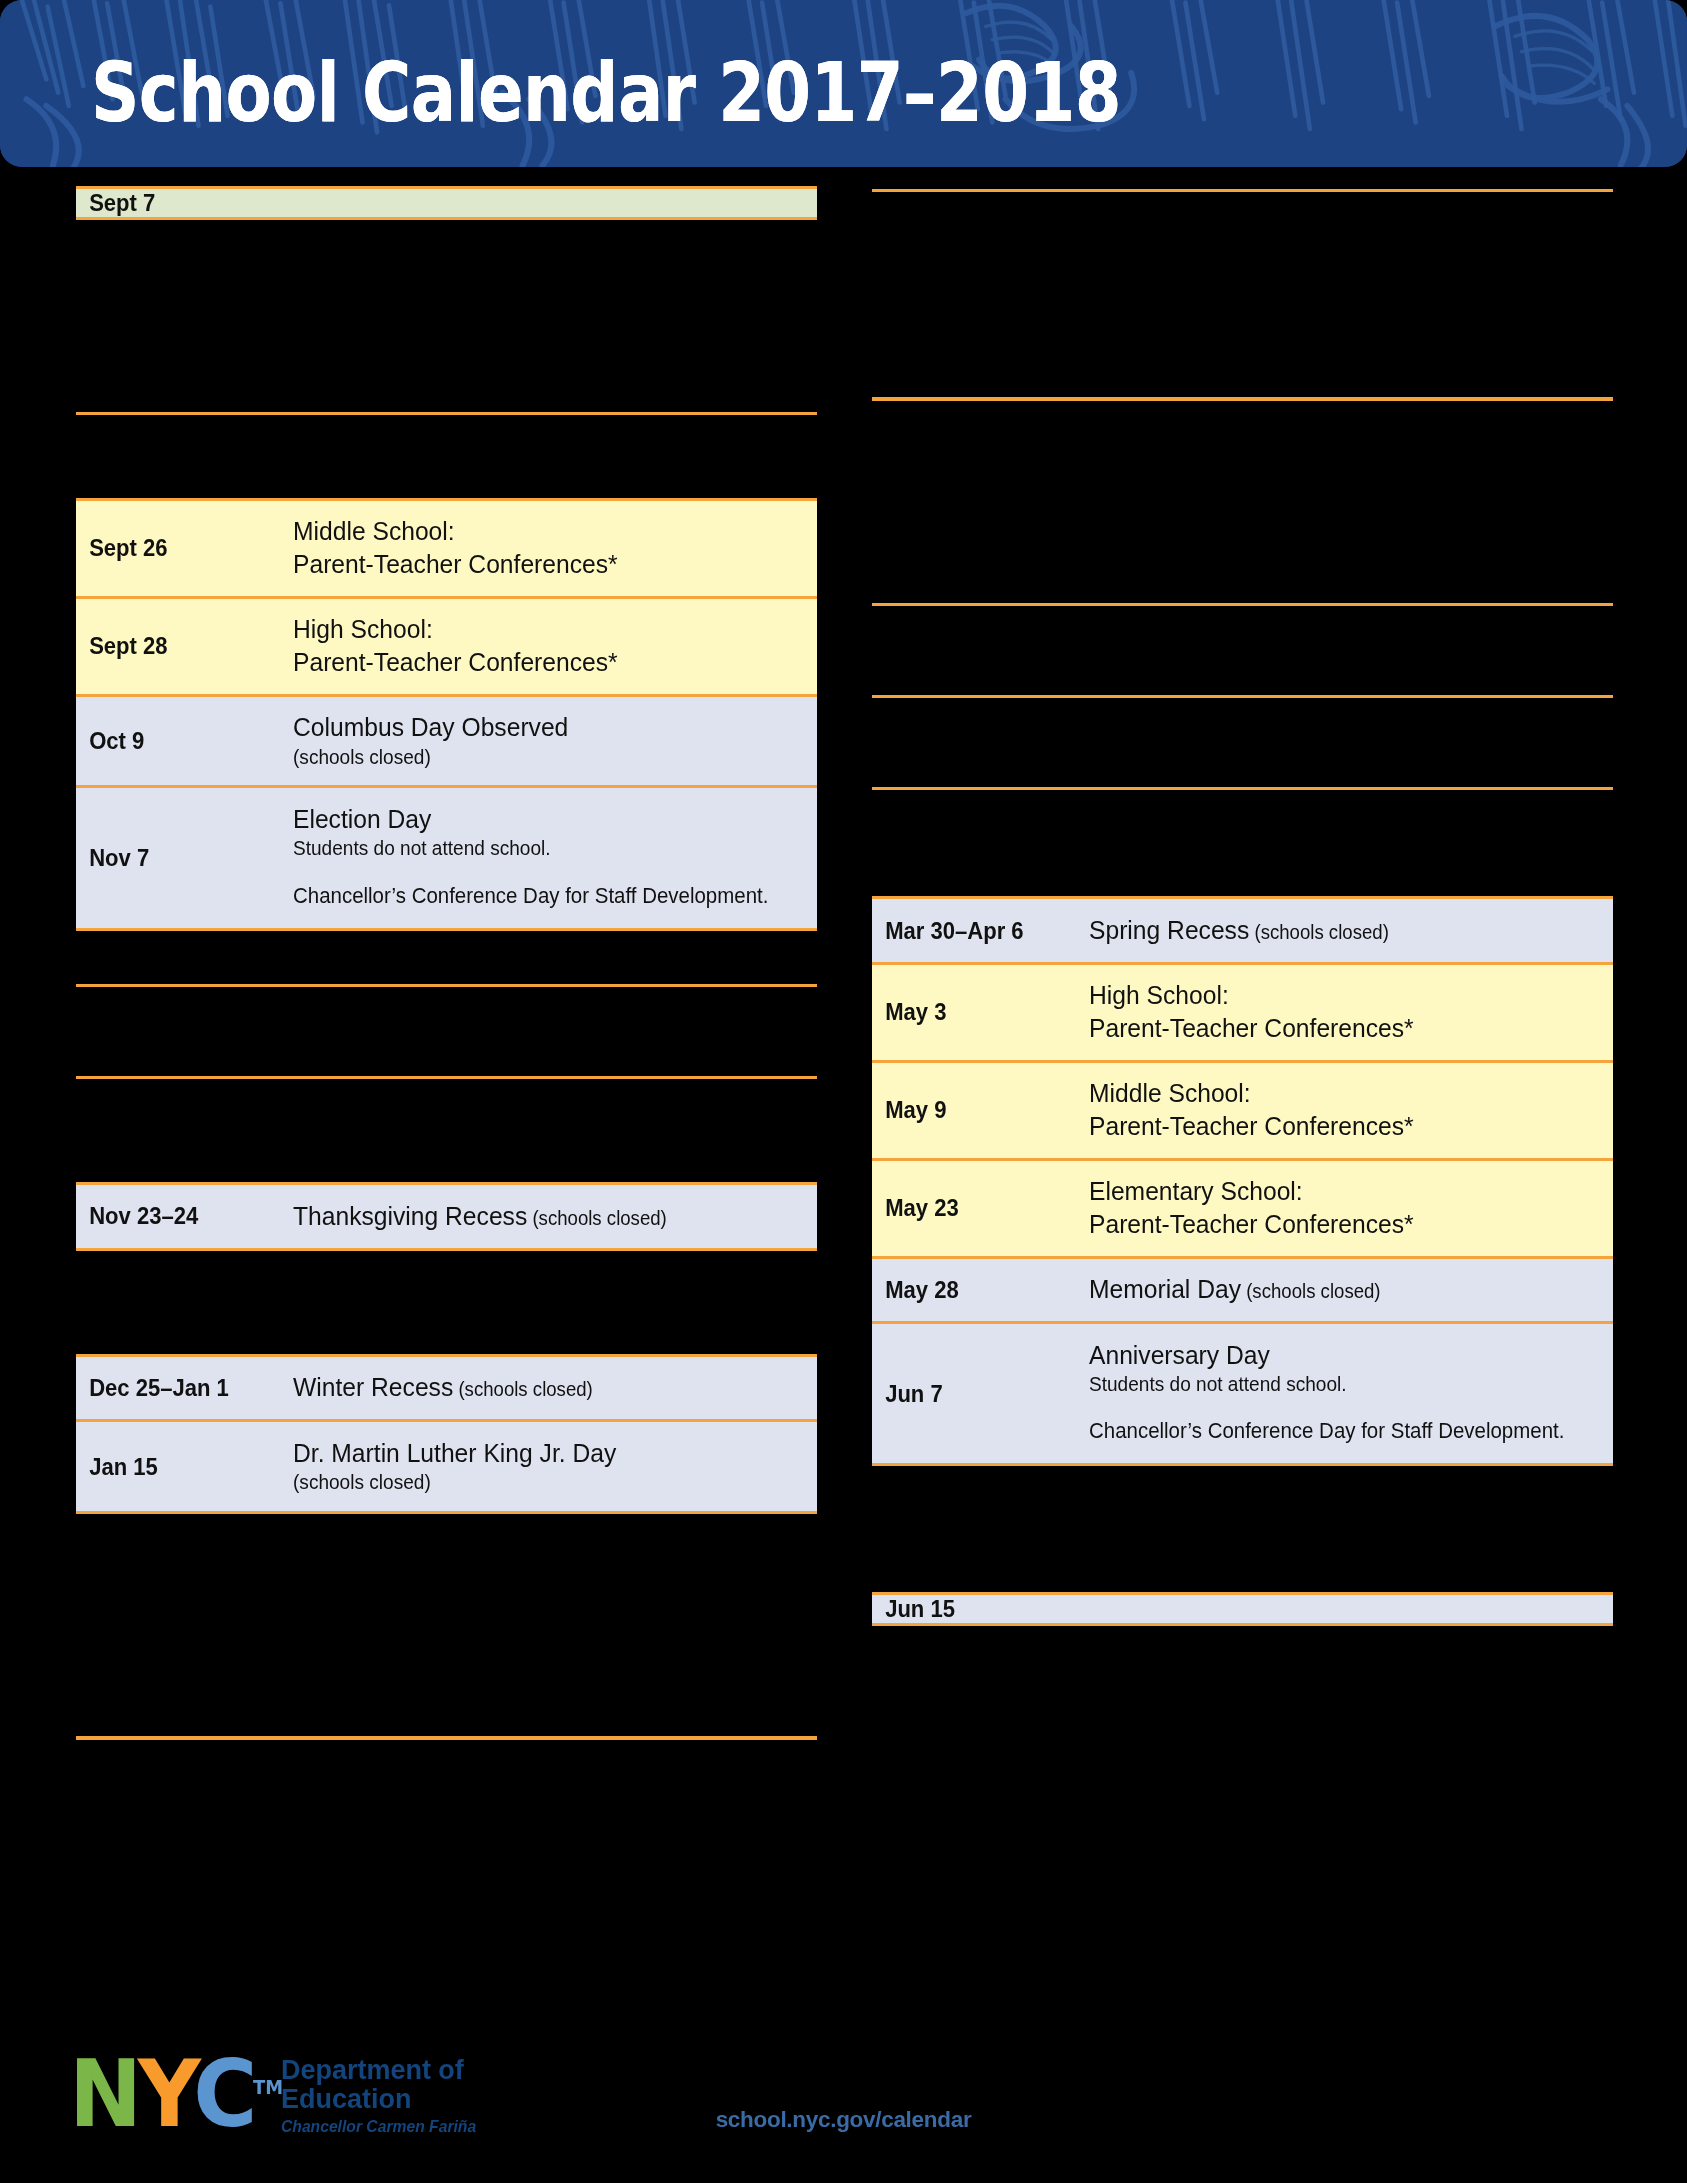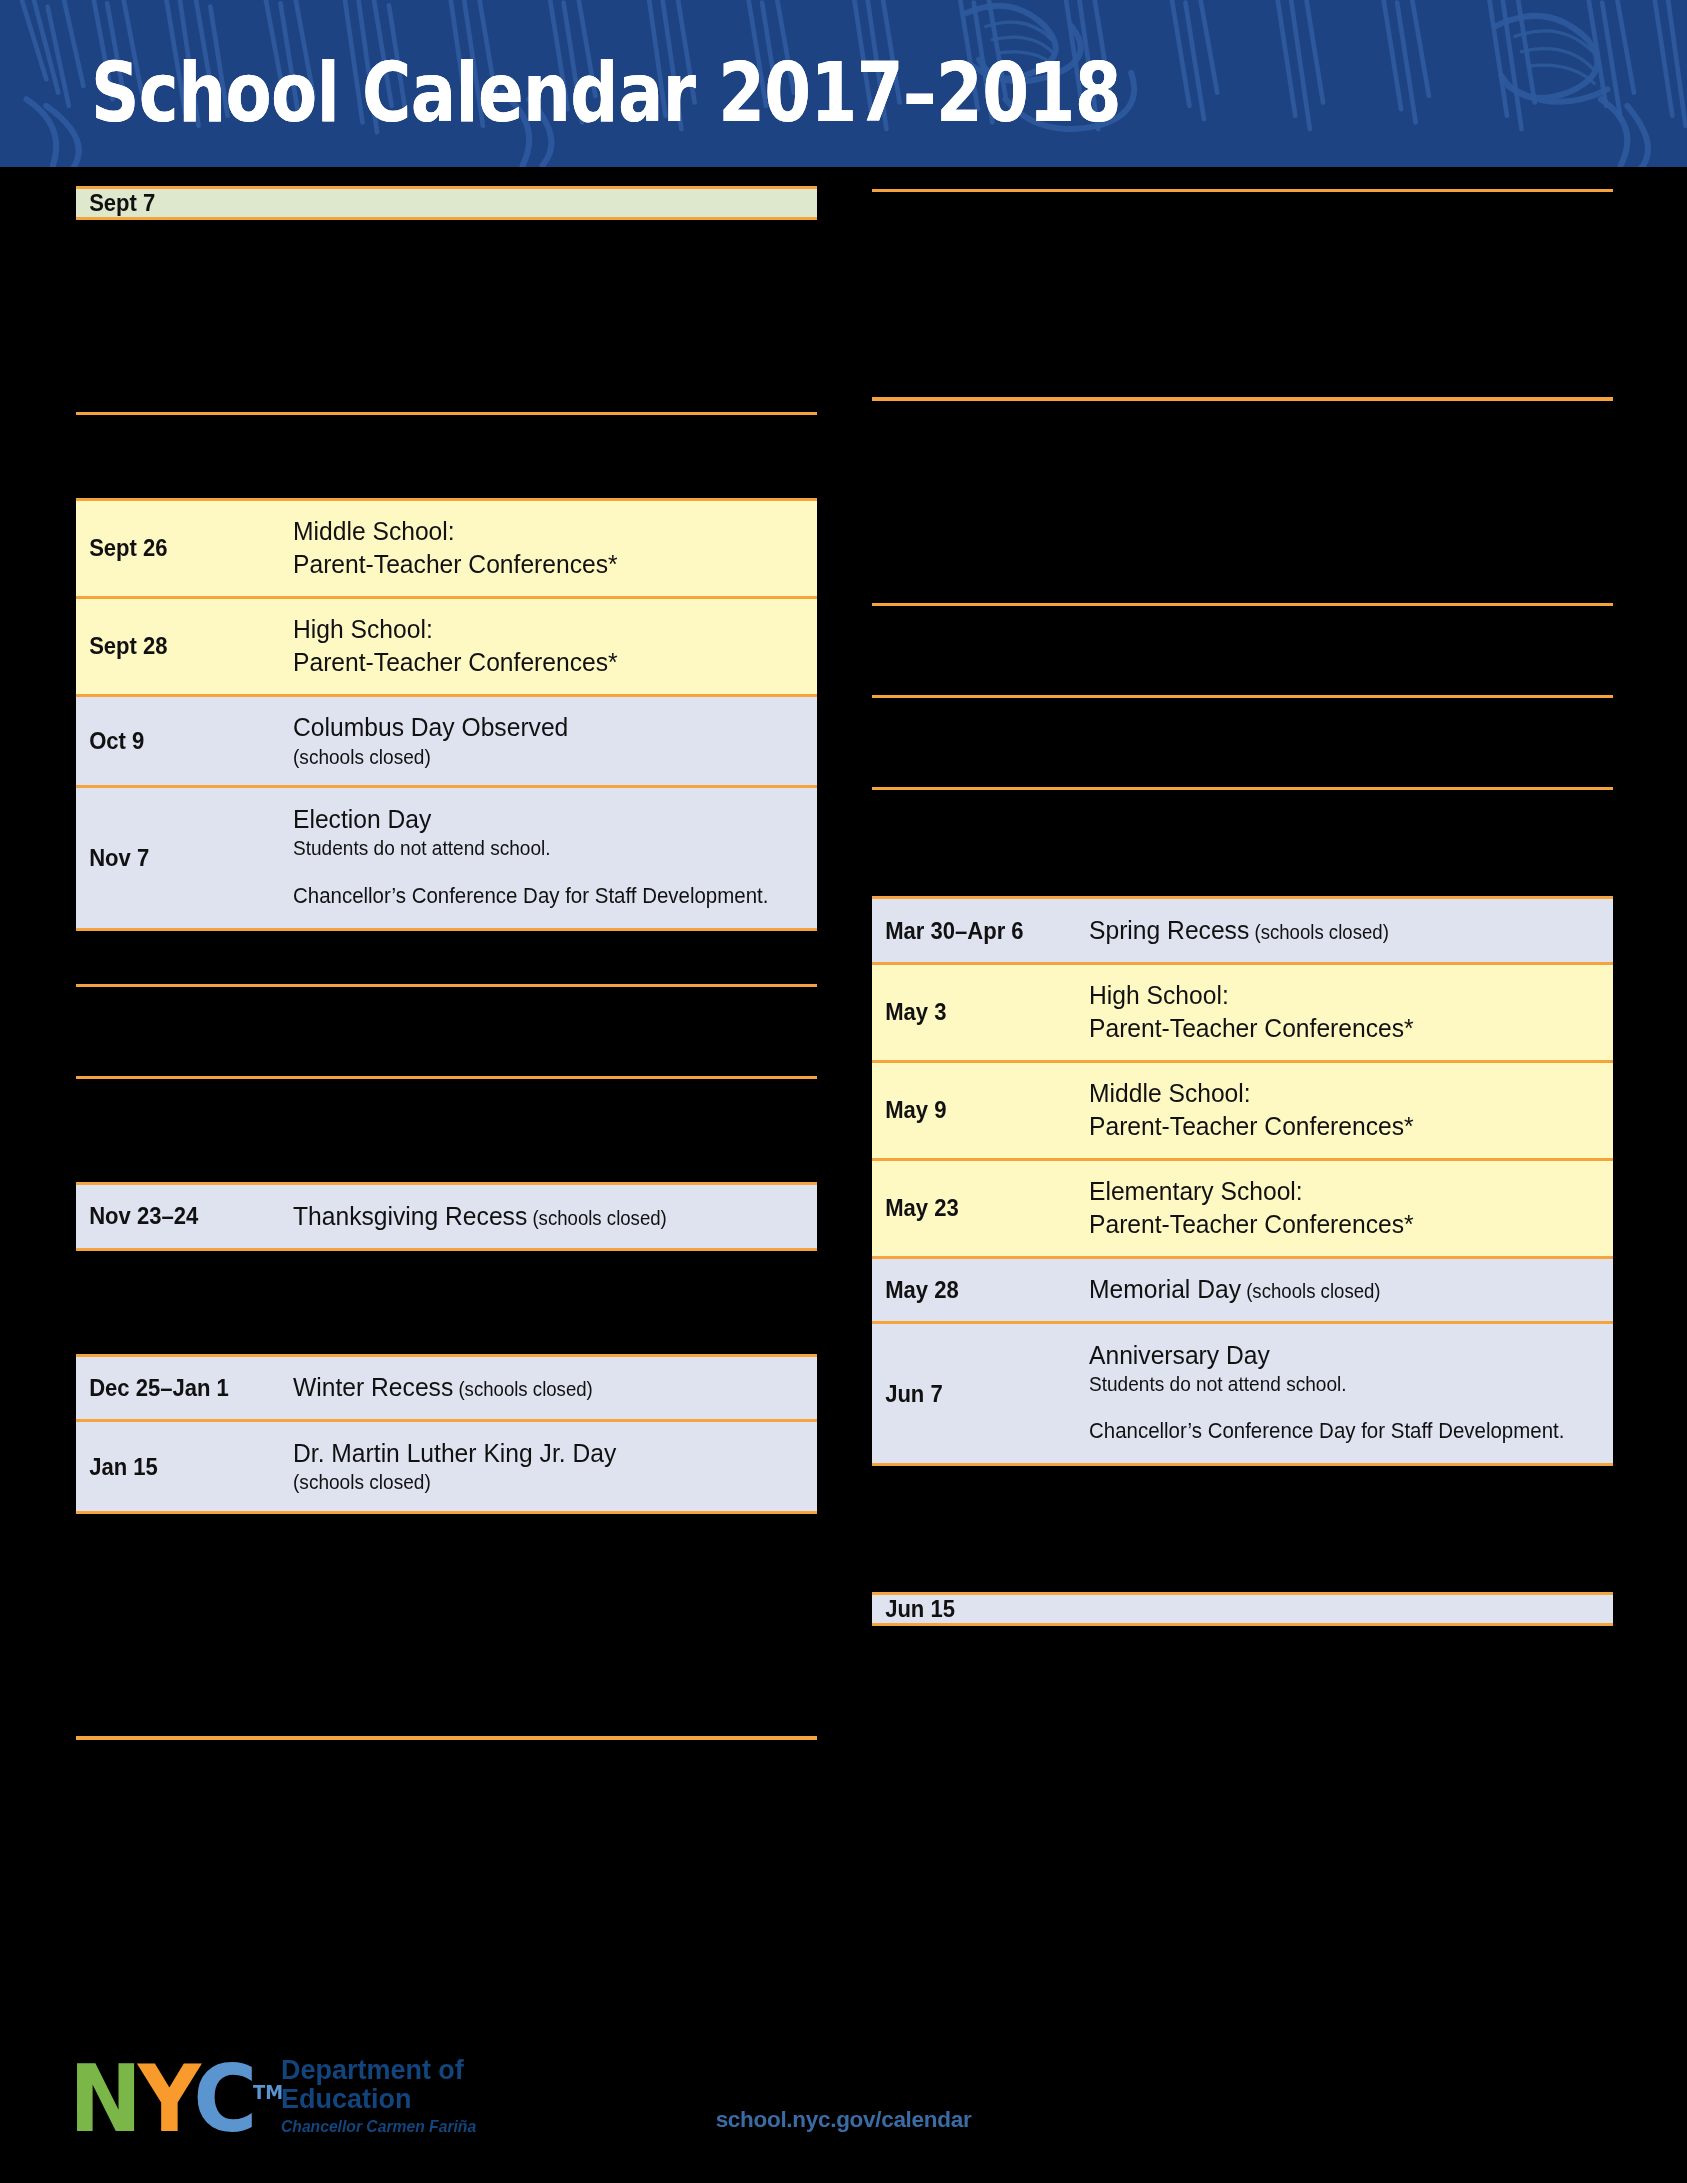--- a/index.html
+++ b/index.html
@@ -20,20 +20,21 @@
   }
 
   
   .banner {
     position: absolute;
     top: 0; left: 0;
     width: 1687px;
     height: 167px;
     background: #1e4383;
     overflow: hidden;
+    border-radius: 22px;
   }
   .banner-texture {
     position: absolute;
     inset: 0;
     opacity: 1;
   }
   .banner-title {
     position: absolute;
     left: 91px;
     top: 45px;
@@ -120,21 +121,21 @@
     background: #f5a33c;
     width: 741px;
   }
 
   
   .logo {
     position: absolute;
     left: 69px;
     top: 2048px;
     display: flex;
-    align-items: center;
+    align-items: flex-start;
   }
   .logo-nyc {
     font-family: "DejaVu Sans", sans-serif;
     font-size: 78px;
     font-weight: bold;
     letter-spacing: -4px;
     line-height: 1;
     transform: scaleX(1.12) scaleY(1.18);
     transform-origin: left top;
     white-space: nowrap;

